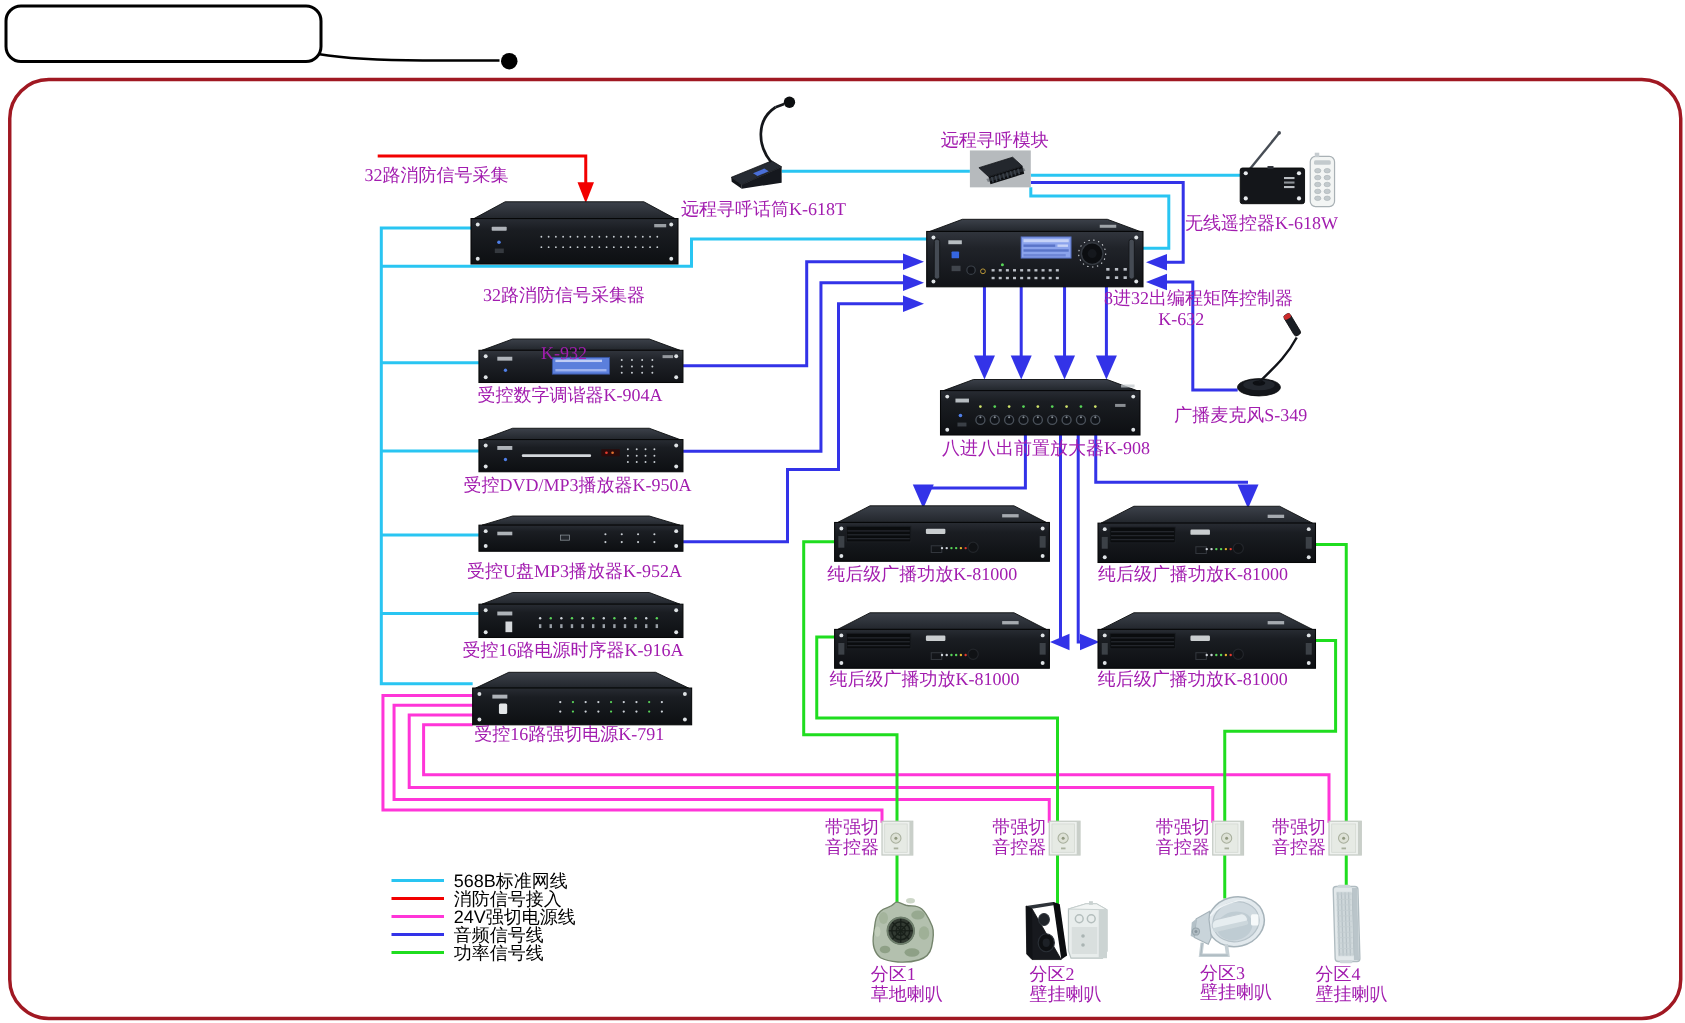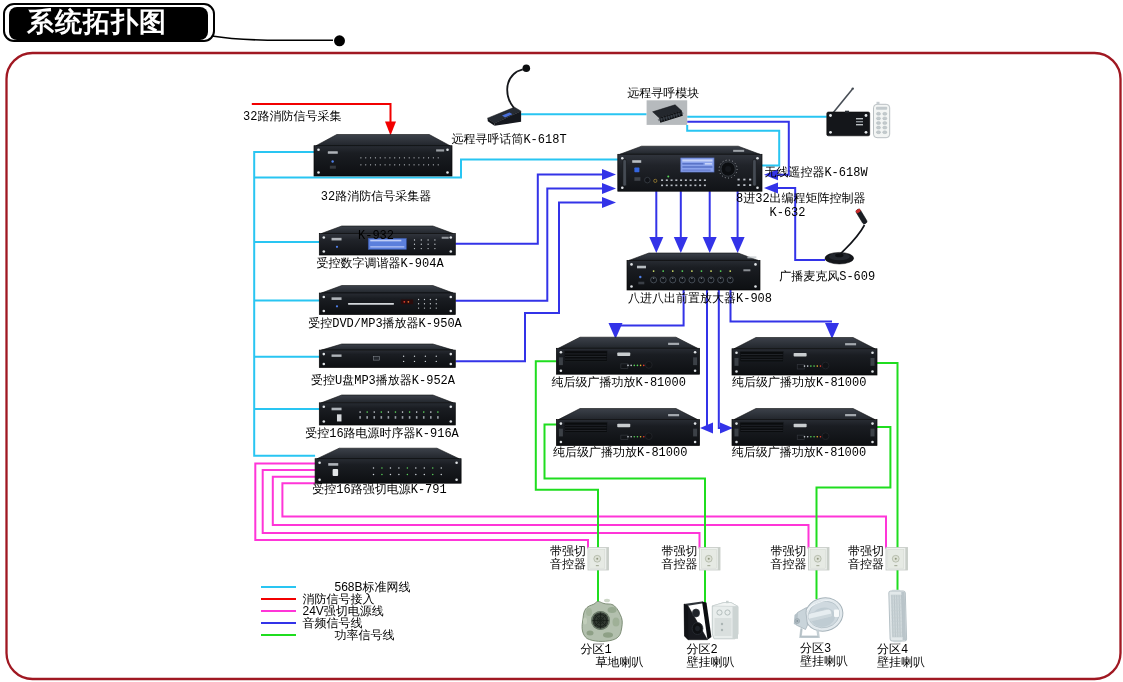--- a/index.html
+++ b/index.html
@@ -1,21 +1,21 @@
 <!DOCTYPE html>
 <html><head>
 <meta charset="utf-8">
 <style>
   html,body{margin:0;padding:0;background:#ffffff;}
   #stage{position:relative;width:1123px;height:682px;background:#ffffff;overflow:hidden;
          font-family:"Liberation Sans",sans-serif;}
   #wiring{position:absolute;left:0;top:0;width:1123px;height:682px;}
   #labels{position:absolute;left:0;top:0;width:1123px;height:682px;pointer-events:none;}
-  .lbl{position:absolute;color:#000000;font-size:12px;line-height:13px;white-space:nowrap;
-       font-family:Liberation Mono, monospace;}
+  .lbl{position:absolute;color:#a21caf;font-size:12px;line-height:13px;white-space:nowrap;
+       font-family:Liberation Serif, serif;}
   #title-box{position:absolute;left:9px;top:6.5px;width:198.5px;height:33px;background:#000;
              border-radius:8px;z-index:3;display:flex;align-items:center;justify-content:flex-start;
              padding-left:18px;box-sizing:border-box;}
   #title-text{color:#fff;font-size:27px;font-weight:700;letter-spacing:1px;white-space:nowrap;
               position:relative;top:-1px;}
   #title-outline{position:absolute;left:2.5px;top:2.5px;width:212px;height:39px;border:2.4px solid #000;
                  border-radius:11px;z-index:2;box-sizing:border-box;}
   #legend{position:absolute;left:0;top:0;z-index:4;}
   .legend-row{position:absolute;display:flex;align-items:center;}
   .legend-swatch{width:35px;height:2px;margin-right:7px;}
@@ -639,41 +639,38 @@
           <line x1="891.5" y1="625.0909090909091" x2="901.5" y2="625.0909090909091" stroke="#c3cdd1" stroke-width="0.6"></line>
           <line x1="891.5" y1="628.7272727272727" x2="901.5" y2="628.7272727272727" stroke="#c3cdd1" stroke-width="0.6"></line>
           <line x1="891.5" y1="632.3636363636364" x2="901.5" y2="632.3636363636364" stroke="#c3cdd1" stroke-width="0.6"></line>
           <line x1="891.5" y1="636" x2="901.5" y2="636" stroke="#c3cdd1" stroke-width="0.6"></line>
           <rect x="892.5" y="589.8" width="8.5" height="2" rx="1" fill="#cdd6d9"></rect>
           <rect x="892.5" y="640.2" width="8.5" height="2" rx="1" fill="#cdd6d9"></rect>
         </g>
       </g>
     </svg>
   <div id="title-outline"></div>
-  <div id="title-box">
-    <span id="title-text">系统拓扑图</span>
-  </div>
   <div id="legend">
-      <div class="legend-row" style="left: 260.5px; top: 580.5px; height: 13px; gap: 32px;">
+      <div class="legend-row" style="left: 260.5px; top: 580.5px; height: 13px;">
         <div class="legend-swatch" style="background: rgb(41, 197, 242);"></div>
         <span class="legend-label">568B标准网线</span>
       </div>
       <div class="legend-row" style="left: 260.5px; top: 592.5px; height: 13px;">
         <div class="legend-swatch" style="background: rgb(242, 0, 0);"></div>
         <span class="legend-label">消防信号接入</span>
       </div>
       <div class="legend-row" style="left: 260.5px; top: 604.5px; height: 13px; align-items: center;">
         <div class="legend-swatch" style="background: rgb(255, 53, 216);"></div>
         <span class="legend-label">24V强切电源线</span>
       </div>
       <div class="legend-row" style="left: 260.5px; top: 616.5px; height: 13px;">
         <div class="legend-swatch" style="background: rgb(51, 51, 232);"></div>
         <span class="legend-label">音频信号线</span>
       </div>
-      <div class="legend-row" style="left: 260.5px; top: 628.5px; height: 13px; gap: 32px;">
+      <div class="legend-row" style="left: 260.5px; top: 628.5px; height: 13px;">
         <div class="legend-swatch" style="background: rgb(31, 221, 31);"></div>
         <span class="legend-label">功率信号线</span>
       </div>
     </div>
   <div id="labels">
       <div class="lbl" style="left: 376px; top: 197.3px; transform: translate(-50%, -50%);">32路消防信号采集器</div>
       <div class="lbl" style="left: 376px; top: 211px; transform: translate(-50%, -50%); margin-top: 25px;">K-932</div>
       <div class="lbl" style="left: 380px; top: 264.2px; transform: translate(-50%, -50%);">受控数字调谐器K-904A</div>
       <div class="lbl" style="left: 385px; top: 323.7px; transform: translate(-50%, -50%);">受控DVD/MP3播放器K-950A</div>
       <div class="lbl" style="left: 383px; top: 381.2px; transform: translate(-50%, -50%);">受控U盘MP3播放器K-952A</div>
@@ -681,32 +678,32 @@
       <div class="lbl" style="left: 379.5px; top: 489.7px; transform: translate(-50%, -50%);">受控16路强切电源K-791</div>
       <div class="lbl" style="left: 736px; top: 198.7px; transform: translate(0px, -50%);">8进32出编程矩阵控制器</div>
       <div class="lbl" style="left: 787.5px; top: 213.3px; transform: translate(-50%, -50%);">K-632</div>
       <div class="lbl" style="left: 628px; top: 299px; transform: translate(0px, -50%);">八进八出前置放大器K-908</div>
       <div class="lbl" style="left: 551.5px; top: 382.7px; transform: translate(0px, -50%);">纯后级广播功放K-81000</div>
       <div class="lbl" style="left: 732px; top: 382.7px; transform: translate(0px, -50%);">纯后级广播功放K-81000</div>
       <div class="lbl" style="left: 553px; top: 453px; transform: translate(0px, -50%);">纯后级广播功放K-81000</div>
       <div class="lbl" style="left: 731.8px; top: 453px; transform: translate(0px, -50%);">纯后级广播功放K-81000</div>
       <div class="lbl" style="left: 509px; top: 139.5px; transform: translate(-50%, -50%);">远程寻呼话筒K-618T</div>
       <div class="lbl" style="left: 663.2px; top: 94.4px; transform: translate(-50%, -50%);">远程寻呼模块</div>
-      <div class="lbl" style="left: 816px; top: 149.2px; transform: translate(-50%, -50%); margin-top: 24px;">无线遥控器K-618W</div>
-      <div class="lbl" style="left: 827.2px; top: 276.7px; transform: translate(-50%, -50%);">广播麦克风S-609</div>
+      <div class="lbl" style="left: 841px; top: 149.2px; transform: translate(-50%, -50%);">无线遥控器K-618W</div>
+      <div class="lbl" style="left: 827.2px; top: 276.7px; transform: translate(-50%, -50%);">广播麦克风S-349</div>
       <div class="lbl" style="left: 586px; top: 551.5px; transform: translate(-100%, -50%);">带强切</div>
       <div class="lbl" style="left: 586px; top: 565px; transform: translate(-100%, -50%);">音控器</div>
       <div class="lbl" style="left: 697.5px; top: 551.5px; transform: translate(-100%, -50%);">带强切</div>
       <div class="lbl" style="left: 697.5px; top: 565px; transform: translate(-100%, -50%);">音控器</div>
       <div class="lbl" style="left: 806.5px; top: 551.5px; transform: translate(-100%, -50%);">带强切</div>
       <div class="lbl" style="left: 806.5px; top: 565px; transform: translate(-100%, -50%);">音控器</div>
       <div class="lbl" style="left: 884px; top: 551.5px; transform: translate(-100%, -50%);">带强切</div>
       <div class="lbl" style="left: 884px; top: 565px; transform: translate(-100%, -50%);">音控器</div>
       <div class="lbl" style="left: 580.5px; top: 650px; transform: translate(0px, -50%);">分区1</div>
-      <div class="lbl" style="left: 580.5px; top: 663px; transform: translate(0px, -50%); margin-left: 15px;">草地喇叭</div>
+      <div class="lbl" style="left: 580.5px; top: 663px; transform: translate(0px, -50%);">草地喇叭</div>
       <div class="lbl" style="left: 686.4px; top: 650px; transform: translate(0px, -50%);">分区2</div>
       <div class="lbl" style="left: 686.4px; top: 663px; transform: translate(0px, -50%);">壁挂喇叭</div>
       <div class="lbl" style="left: 800px; top: 649px; transform: translate(0px, -50%);">分区3</div>
       <div class="lbl" style="left: 800px; top: 662px; transform: translate(0px, -50%);">壁挂喇叭</div>
       <div class="lbl" style="left: 877px; top: 650px; transform: translate(0px, -50%);">分区4</div>
       <div class="lbl" style="left: 877px; top: 663px; transform: translate(0px, -50%);">壁挂喇叭</div>
       <div class="lbl" style="left: 243px; top: 116.5px; transform: translate(0px, -50%); text-align: right;">32路消防信号采集</div>
     </div>
 </div>
 

